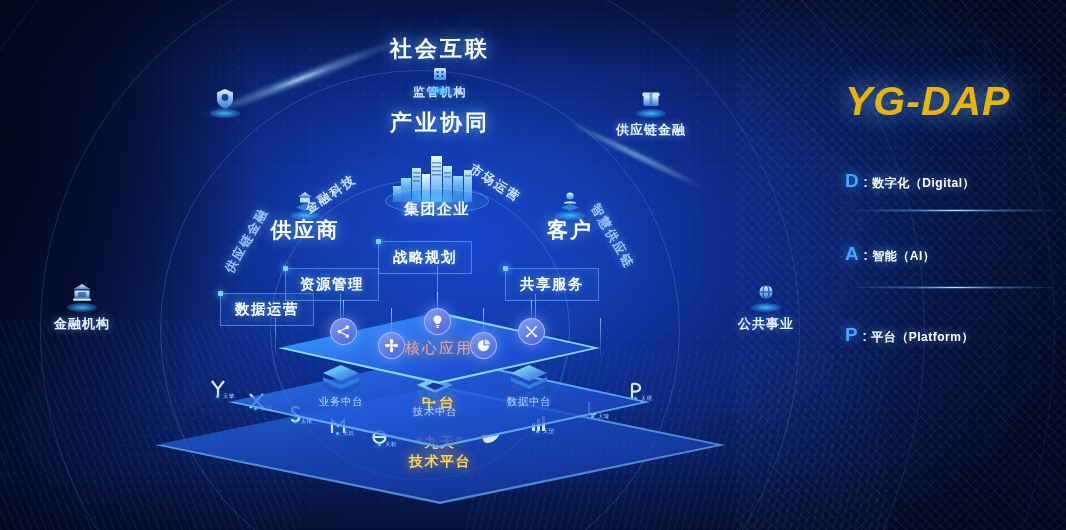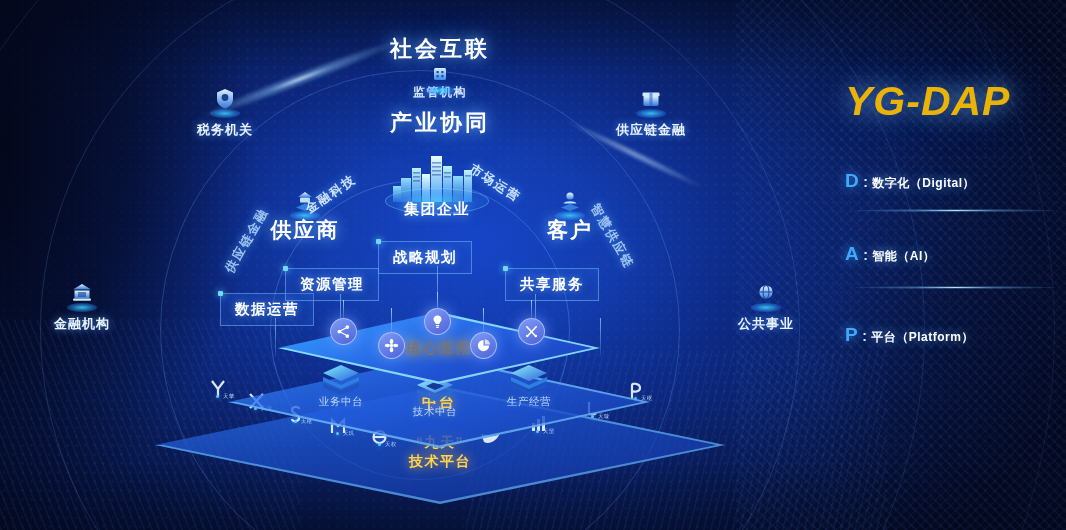--- a/index.html
+++ b/index.html
@@ -182,21 +182,21 @@
     box-shadow:0 0 36px rgba(60,160,255,.55);
   }
   .layer-core .edge{
     position:absolute; inset:0;
     clip-path:polygon(50% 0%, 100% 50%, 50% 100%, 0% 50%,
                       2.4% 50%, 50% 96.5%, 97.6% 50%, 50% 3.5%);
     background:rgba(150,235,255,.85);
   }
   .core-text{
     position:absolute; left:50%; top:50%; transform:translate(-50%,-50%);
-    color:#737373; font-size:15px; font-weight:700; letter-spacing:2px;
+    color:#fca5a5; font-size:15px; font-weight:400; letter-spacing:2px;
     text-shadow:0 0 12px rgba(255,190,60,.85); white-space:nowrap;
   }
 
   
   .layer-mid{ left:228px; top:356px; width:422px; height:92px; }
   .layer-mid .plat{
     background:linear-gradient(165deg, rgba(55,140,255,.78) 0%, rgba(35,95,225,.78) 40%, rgba(22,60,175,.80) 100%);
     box-shadow:0 0 30px rgba(50,140,255,.35);
   }
   .layer-mid .edge{
@@ -342,21 +342,20 @@
             <linearGradient id="gShield" x1="0" y1="0" x2="0" y2="1">
           <stop offset="0" stop-color="#dff1ff"></stop>
               <stop offset="1" stop-color="#2f79d8"></stop>
             </linearGradient>
           </defs>
         <path d="M17 6 L25 9.4 V16 C25 20.6 21.6 24 17 25.6 C12.4 24 9 20.6 9 16 V9.4 Z" fill="url(#gShield)"></path>
         <circle cx="17" cy="14.5" r="3.4" fill="#17418f"></circle>
       </svg>
       <div class="disc"></div>
     </div>
-    <div class="lbl">税务机关</div>
   </div>
 
   <div class="node" style="left:651px; top:83px;">
     <div class="ico">
       <svg viewBox="0 0 34 34">
         <defs>
             <linearGradient id="gStore" x1="0" y1="0" x2="0" y2="1">
           <stop offset="0" stop-color="#e0f2ff"></stop>
               <stop offset="1" stop-color="#2f79d8"></stop>
             </linearGradient>
@@ -617,21 +616,21 @@
           <linearGradient id="gC3" x1="0" y1="0" x2="1" y2="1">
             <stop offset="0" stop-color="#8ef0ff"></stop>
             <stop offset="1" stop-color="#2b63d4"></stop>
           </linearGradient>
         </defs>
       <path d="M23 3 L41 11 L23 19 L5 11 Z" fill="url(#gC3)"></path>
       <path d="M5 15 L23 23 L41 15 L41 19 L23 27 L5 19 Z" fill="#2f7fe0"></path>
       <path d="M5 21 L23 29 L41 21 L41 25 L23 33 L5 25 Z" fill="#1f55c0"></path>
     </svg>
   </div>
-  <div class="cube-cap" style="left:529px; top:395px;">生产经营</div>
+  <div class="cube-cap" style="left:529px; top:395px;">数据中台</div>
 
   <div class="layer layer-core">
     <div class="plat"></div>
     <div class="edge"></div>
     <div class="core-text">核心应用</div>
   </div>
 
   <div class="app-stem" style="left:343px; top:300px; height:20px;"></div>
   <div class="app-ic" style="left:330px; top:318px;">
     <svg viewBox="0 0 16 16" fill="#ffffff">

